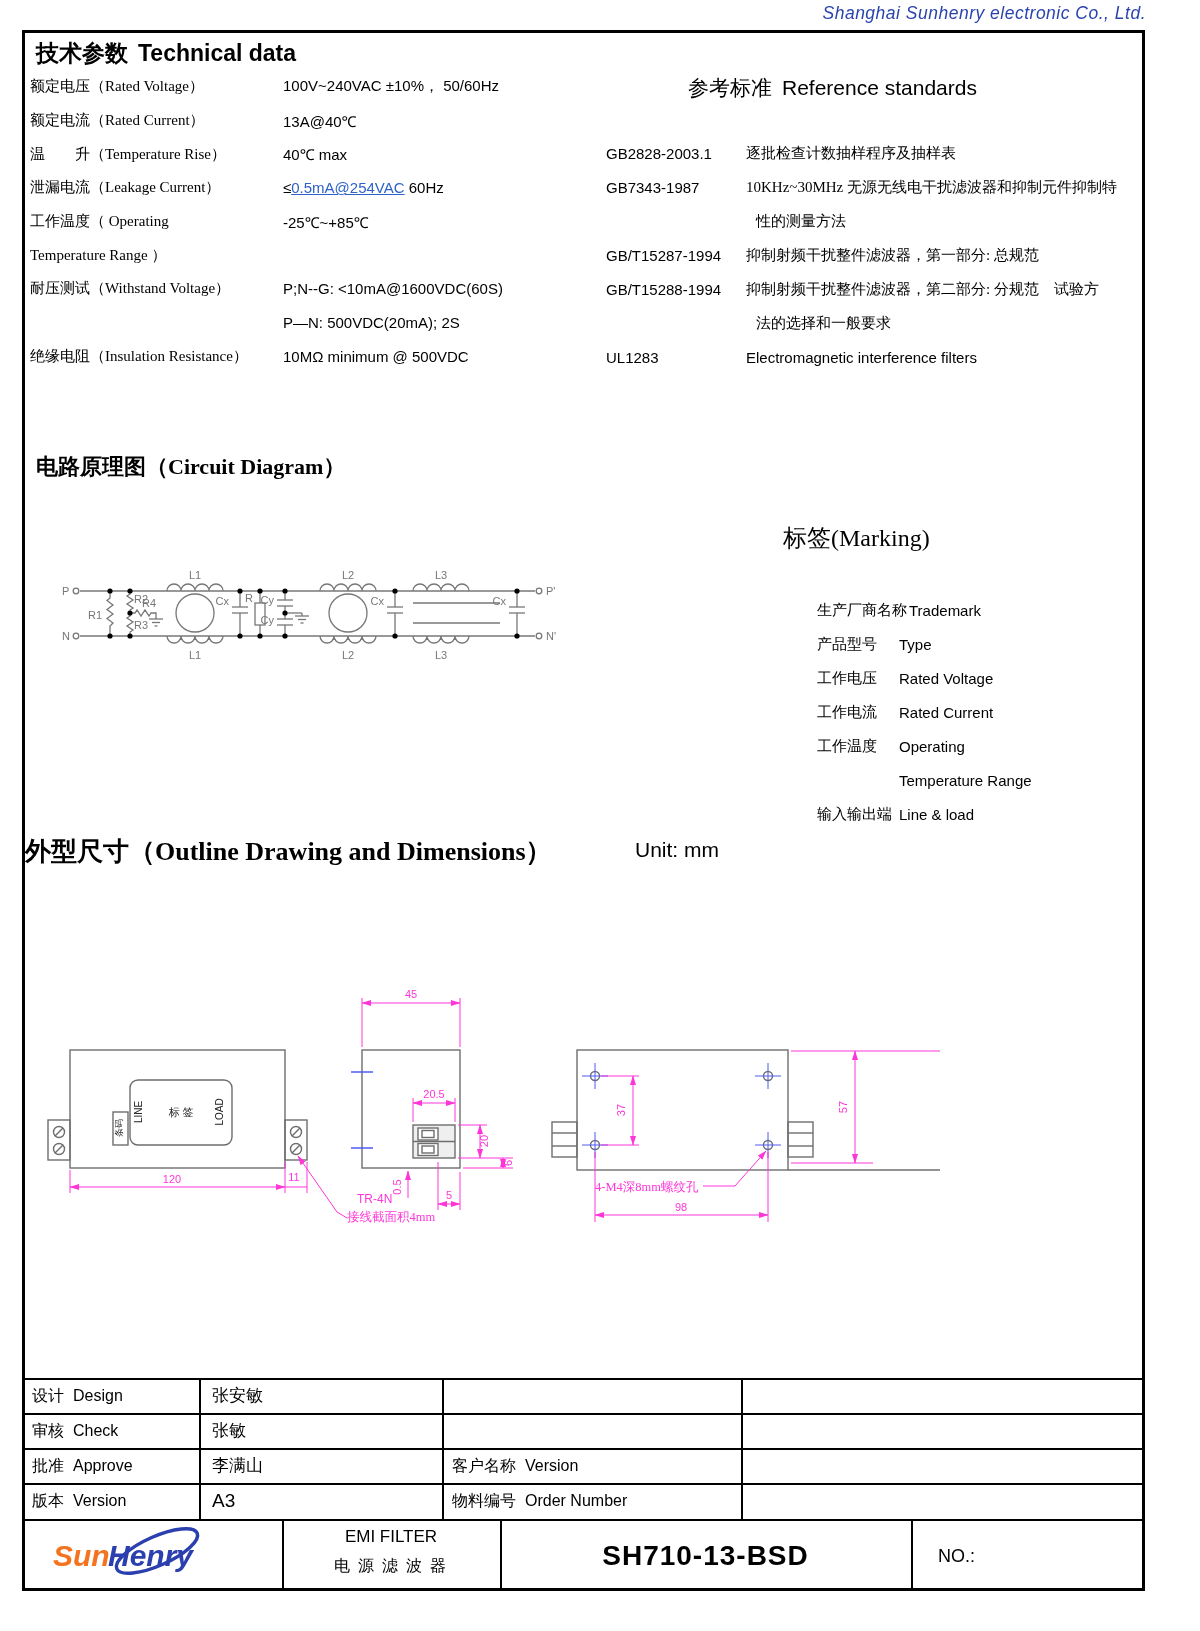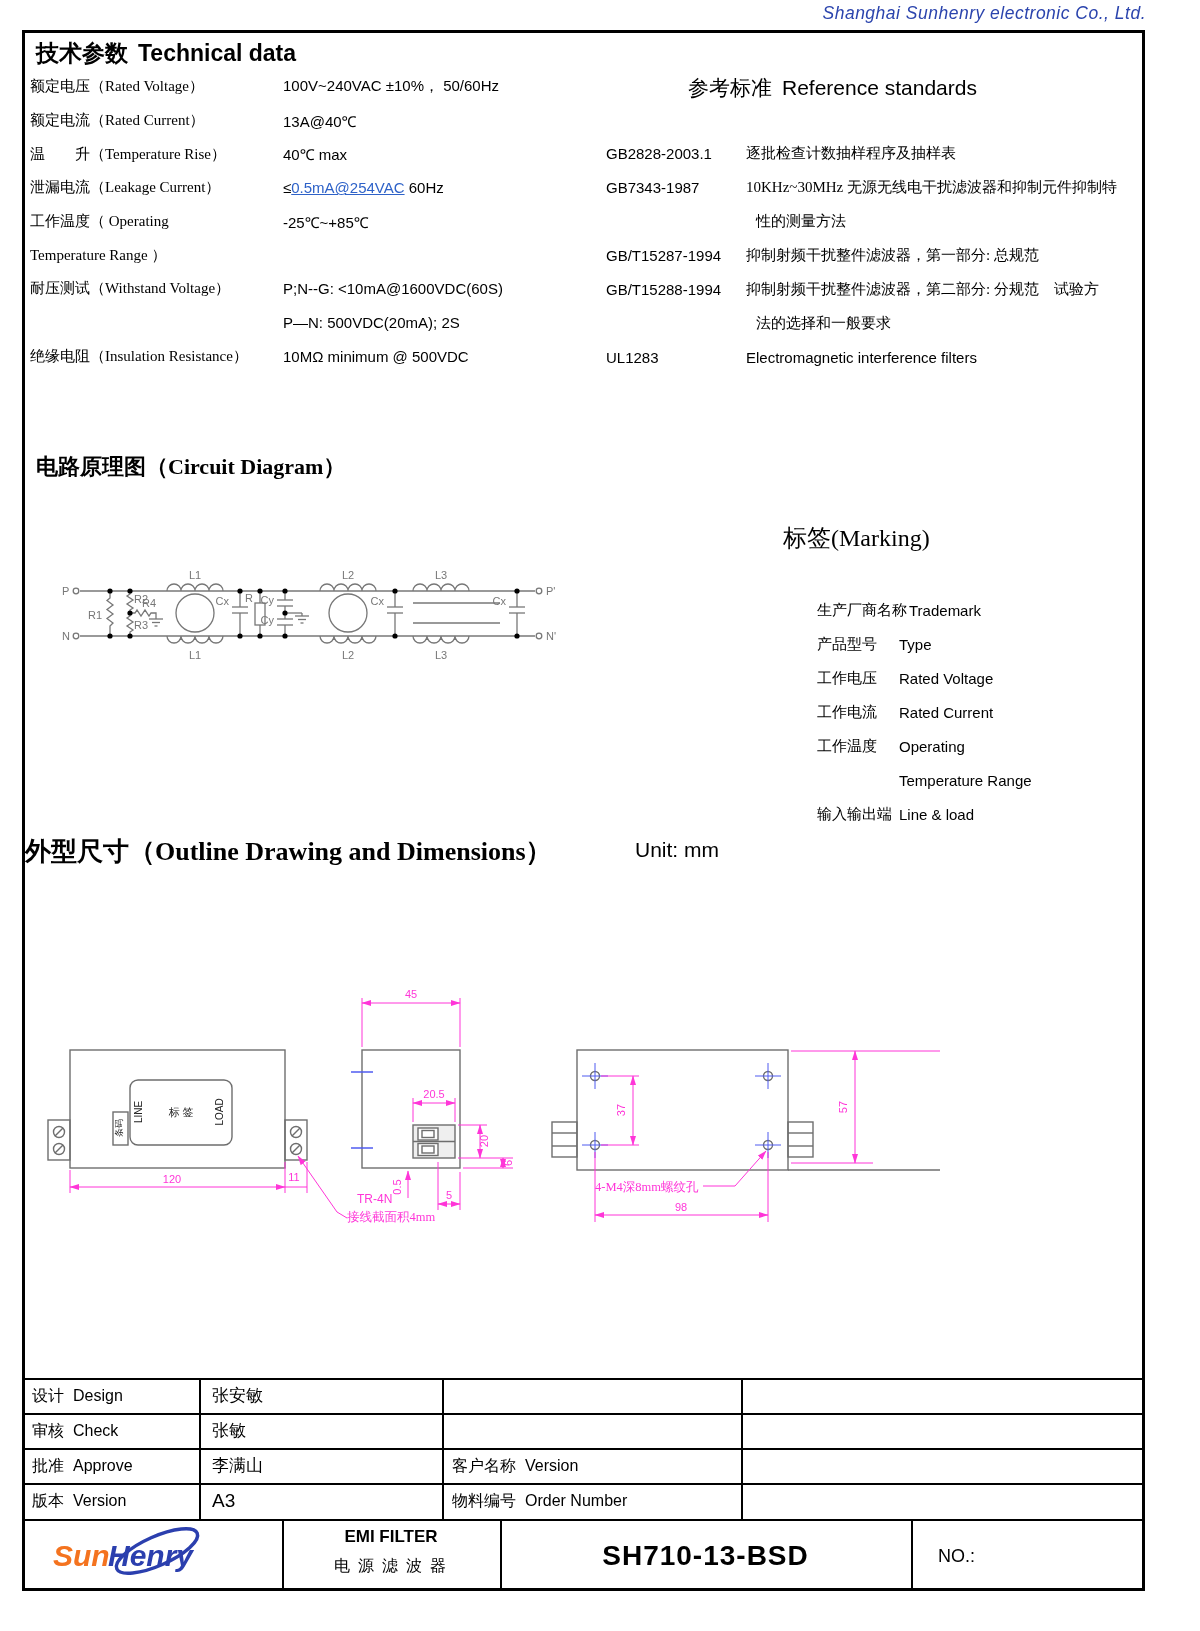--- a/index.html
+++ b/index.html
@@ -32,21 +32,21 @@
 .outline-svg{position:absolute;left:35px;top:950px;}
 .logo-svg{position:absolute;left:45px;top:1524px;}
 .hline{position:absolute;left:22px;width:1123px;height:2px;background:#000;}
 .vline{position:absolute;width:2px;background:#000;}
 .cell{position:absolute;height:26px;line-height:34px;font-size:16px;white-space:nowrap;}
 .cell .cn{font-family:"Liberation Serif","DejaVu Serif",serif;}
 .cell .en{font-family:"Liberation Sans",sans-serif;margin-left:9px;}
 .cell.name{font-family:Liberation Sans, sans-serif;font-size:17px;}
 .cell.ver{font-size:19px;}
 .emi{position:absolute;left:282px;width:218px;top:1527px;text-align:center;}
-.emi-en{font-weight:bold;font-size:17px;}
+.emi-en{font-weight:normal;font-size:17px;}
 .emi-cn{font-family:"Liberation Serif","DejaVu Serif",serif;font-size:16px;margin-top:9px;letter-spacing:2px;}
 .model{position:absolute;left:500px;width:411px;top:1540px;text-align:center;font-weight:bold;font-size:28px;letter-spacing:1px;}
 .no{position:absolute;left:938px;top:1546px;font-size:18px;}
 svg text{font-family:"Liberation Sans",sans-serif;}
 </style>
 </head>
 <body>
 
 <div class="page">
 

